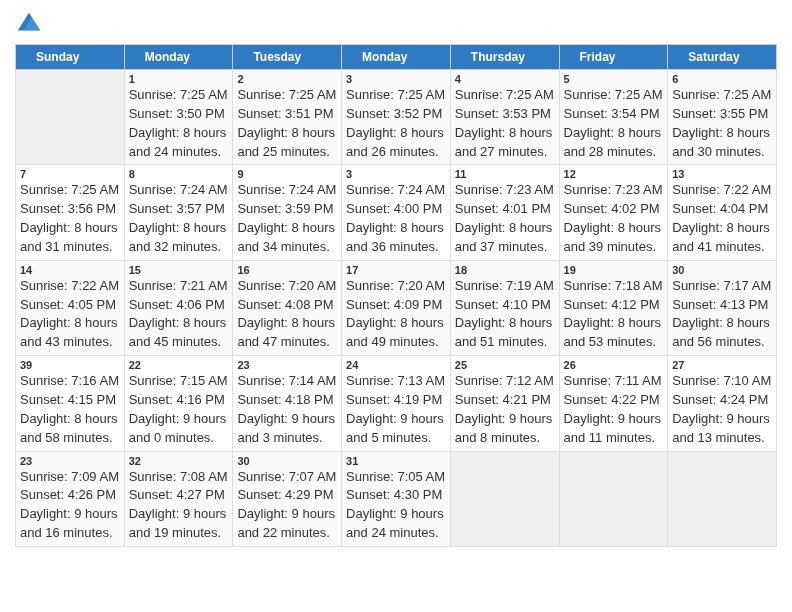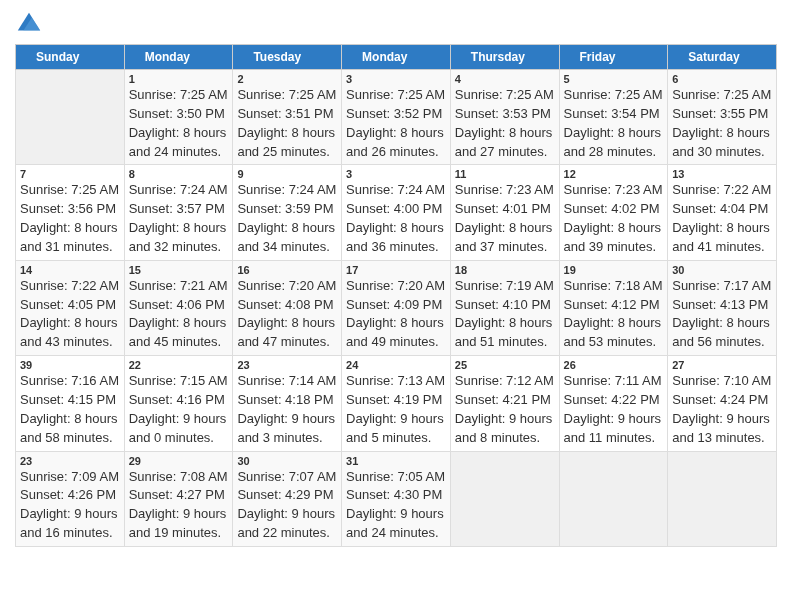--- a/index.html
+++ b/index.html
@@ -251,21 +251,21 @@
             <span class="day-num">27</span>
             <div class="day-info">Sunrise: 7:10 AM<br>Sunset: 4:24 PM<br>Daylight: 9 hours<br>and 13 minutes.</div>
           </td>
         </tr>
         <tr>
           <td>
             <span class="day-num">23</span>
             <div class="day-info">Sunrise: 7:09 AM<br>Sunset: 4:26 PM<br>Daylight: 9 hours<br>and 16 minutes.</div>
           </td>
           <td>
-            <span class="day-num">29</span>
+            <span class="day-num">32</span>
             <div class="day-info">Sunrise: 7:08 AM<br>Sunset: 4:27 PM<br>Daylight: 9 hours<br>and 19 minutes.</div>
           </td>
           <td>
             <span class="day-num">30</span>
             <div class="day-info">Sunrise: 7:07 AM<br>Sunset: 4:29 PM<br>Daylight: 9 hours<br>and 22 minutes.</div>
           </td>
           <td>
             <span class="day-num">31</span>
             <div class="day-info">Sunrise: 7:05 AM<br>Sunset: 4:30 PM<br>Daylight: 9 hours<br>and 24 minutes.</div>
           </td>

